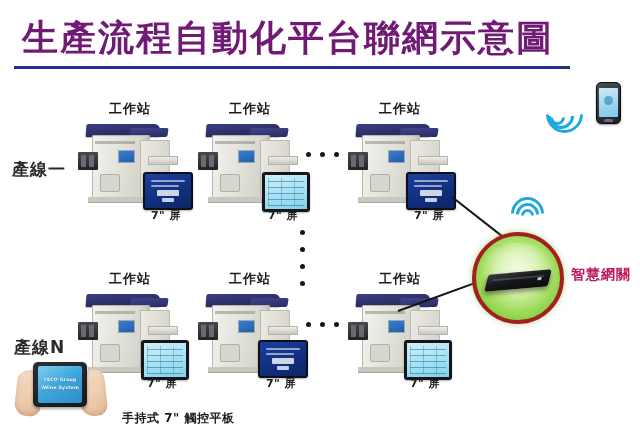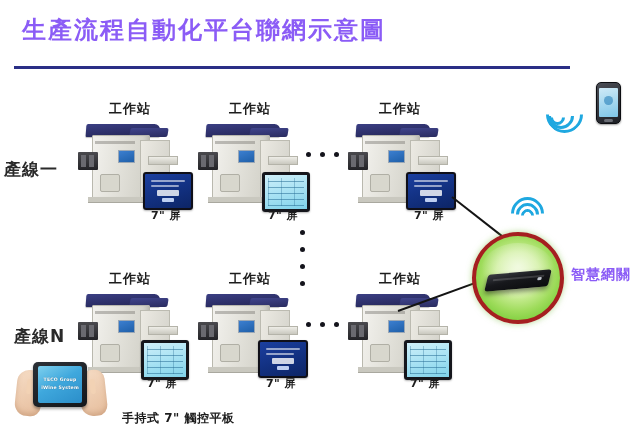--- a/index.html
+++ b/index.html
@@ -6,21 +6,21 @@
   body{
     width:640px;height:437px;background:#ffffff;
     font-family:"DejaVu Sans","Liberation Sans",sans-serif;
     overflow:hidden;position:relative;
   }
   #stage{position:relative;width:640px;height:437px;overflow:hidden;background:#fff;}
 
   
   .title{
     position:absolute;left:22px;top:14px;
-    font-size:24px;font-weight:bold;color:#8b5cf6;
+    font-size:36px;font-weight:bold;color:#701a75;
     letter-spacing:2px;white-space:nowrap;
   }
   .title-rule{
     position:absolute;left:14px;top:66px;width:556px;height:3px;
     background:#2a2f86;
   }
 
   
   .row-label{
     position:absolute;font-size:17px;font-weight:bold;color:#2a2a2a;
@@ -198,21 +198,21 @@
   }
   .gw .box:after{
     content:"";position:absolute;left:6px;top:5px;width:50px;height:2px;
     background:rgba(255,255,255,.16);
   }
   .gw .led{
     position:absolute;right:8px;top:7px;width:4px;height:3px;
     background:#bfc4cc;border-radius:1px;
   }
   .gw-label{
-    position:absolute;font-size:14px;font-weight:bold;color:#8b5cf6;
+    position:absolute;font-size:14px;font-weight:bold;color:#be185d;
     letter-spacing:1px;white-space:nowrap;
   }
 
   
   .link{position:absolute;background:#141414;transform-origin:0 50%;height:2px;}
 
   
   .tablet{position:absolute;width:98px;height:62px;}
   .tablet .pad{
     position:absolute;left:21px;top:4px;width:54px;height:45px;
@@ -251,22 +251,22 @@
   }
 </style>
 </head>
 <body>
 
 <div id="stage">
 
   <div class="title">生產流程自動化平台聯網示意圖</div>
   <div class="title-rule"></div>
 
-  <div class="row-label" style="left:4px;top:158px;">產線一</div>
-  <div class="row-label" style="left:14px;top:325px;">產線N</div>
+  <div class="row-label" style="left:12px;top:158px;">產線一</div>
+  <div class="row-label" style="left:14px;top:336px;">產線N</div>
 
   <div class="ws" style="left:78px;top:118px;">
     <div class="ws-cap">工作站</div>
     <div class="m-top"></div>
     <div class="m-top2"></div>
     <div class="m-body"></div>
     <div class="m-body2"></div>
     <div class="m-stripe"></div>
     <div class="m-panel"></div>
     <div class="m-vent"></div>

